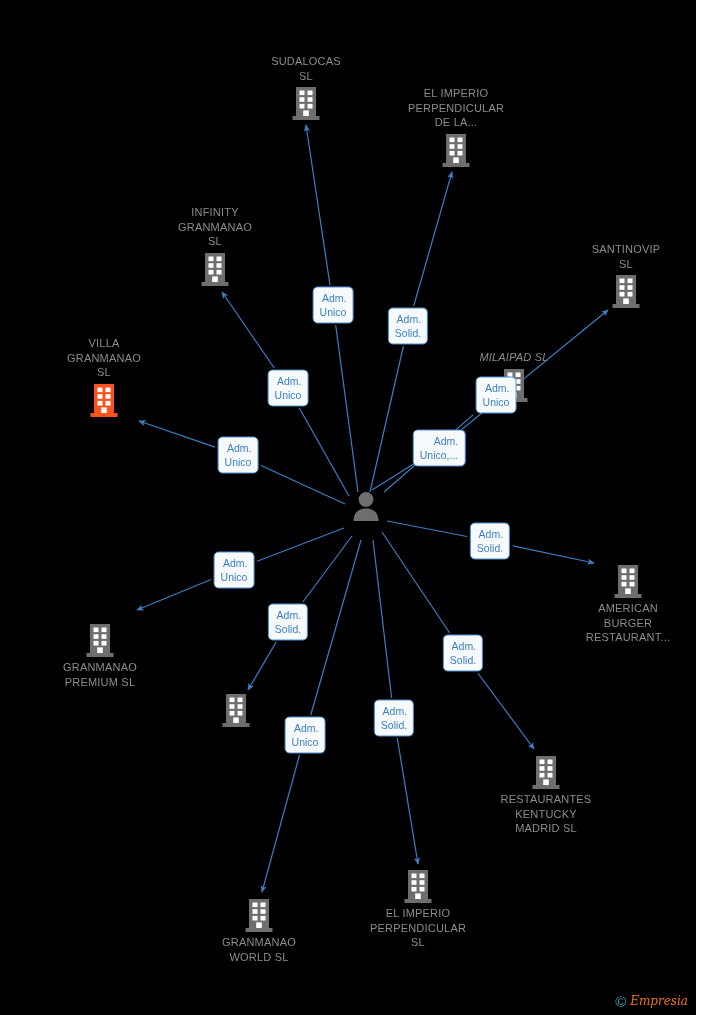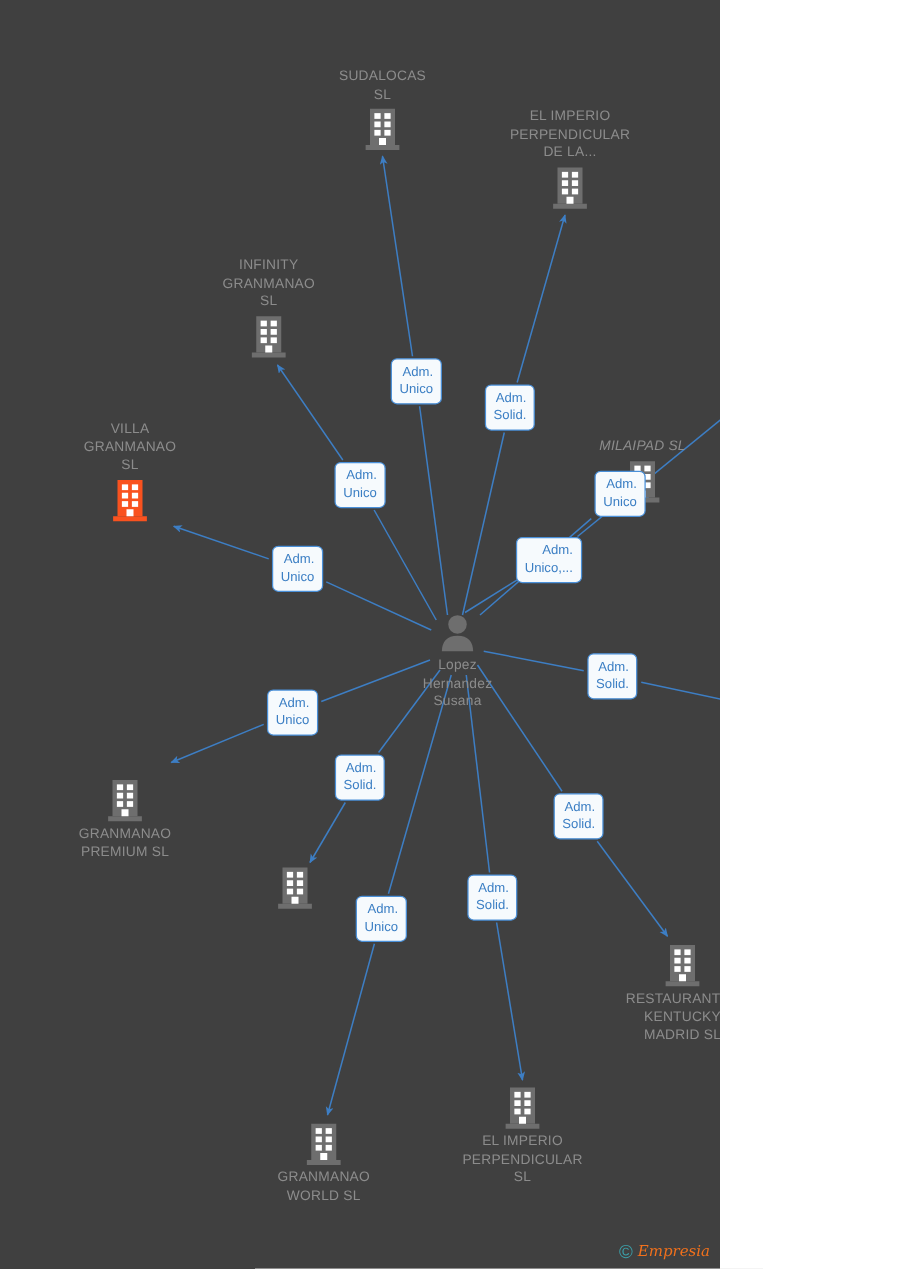--- a/index.html
+++ b/index.html
@@ -5,23 +5,23 @@
   html, body {
     margin: 0;
     padding: 0;
     background: #ffffff;
   }
   body {
     font-family: "Liberation Sans", sans-serif;
   }
   #canvas {
     position: relative;
-    width: 576px;
+    width: 696px;
     height: 1015px;
-    background: #404040;
+    background: #000000;
     overflow: hidden;
   }
   #edges {
     position: absolute;
     left: 0;
     top: 0;
     width: 728px;
     height: 1015px;
   }
   .node {
@@ -221,20 +221,23 @@
             <rect x="5" y="2" width="20" height="29" fill="#6e6e6e"></rect>
             <rect x="1.5" y="31" width="27" height="4" fill="#6e6e6e"></rect>
             <rect x="8.5" y="5.5" width="5" height="4.6" fill="#ffffff"></rect>
             <rect x="16.5" y="5.5" width="5" height="4.6" fill="#ffffff"></rect>
             <rect x="8.5" y="12.2" width="5" height="4.6" fill="#ffffff"></rect>
             <rect x="16.5" y="12.2" width="5" height="4.6" fill="#ffffff"></rect>
             <rect x="8.5" y="18.9" width="5" height="4.6" fill="#ffffff"></rect>
             <rect x="16.5" y="18.9" width="5" height="4.6" fill="#ffffff"></rect>
             <rect x="12.2" y="25.4" width="5.6" height="5.6" fill="#ffffff"></rect>
           </svg></span>
+        <span class="node-label">AMERICAN
+BURGER
+RESTAURANT...</span>
       </div>
       <div class="node company label-below" style="left: 100px; top: 622px;">
         <span class="icon-wrap"><svg width="30" height="36" viewBox="0 0 30 36" xmlns="http://www.w3.org/2000/svg">
             <rect x="5" y="2" width="20" height="29" fill="#6e6e6e"></rect>
             <rect x="1.5" y="31" width="27" height="4" fill="#6e6e6e"></rect>
             <rect x="8.5" y="5.5" width="5" height="4.6" fill="#ffffff"></rect>
             <rect x="16.5" y="5.5" width="5" height="4.6" fill="#ffffff"></rect>
             <rect x="8.5" y="12.2" width="5" height="4.6" fill="#ffffff"></rect>
             <rect x="16.5" y="12.2" width="5" height="4.6" fill="#ffffff"></rect>
             <rect x="8.5" y="18.9" width="5" height="4.6" fill="#ffffff"></rect>
@@ -302,23 +305,20 @@
             <rect x="12.2" y="25.4" width="5.6" height="5.6" fill="#ffffff"></rect>
           </svg></span>
         <span class="node-label">GRANMANAO
 WORLD SL</span>
       </div>
       <div class="node person label-below" style="left: 366px; top: 491px;">
         <span class="icon-wrap"><svg width="34" height="32" viewBox="0 0 34 32" xmlns="http://www.w3.org/2000/svg">
             <circle cx="17" cy="8.5" r="7.4" fill="#6e6e6e"></circle>
             <path d="M17 17.5 C8.5 17.5 4.5 22.5 4.5 30 L29.5 30 C29.5 22.5 25.5 17.5 17 17.5 Z" fill="#6e6e6e"></path>
           </svg></span>
-        <span class="node-label">Lopez
-Hernandez
-Susana</span>
       </div>
     </div>
   <div id="labels-layer">
       <div class="edge-label" style="left: 333px; top: 305px;">Adm.
 Unico</div>
       <div class="edge-label" style="left: 408px; top: 326px;">Adm.
 Solid.</div>
       <div class="edge-label" style="left: 288px; top: 388px;">Adm.
 Unico</div>
       <div class="edge-label" style="left: 238px; top: 455px;">Adm.

